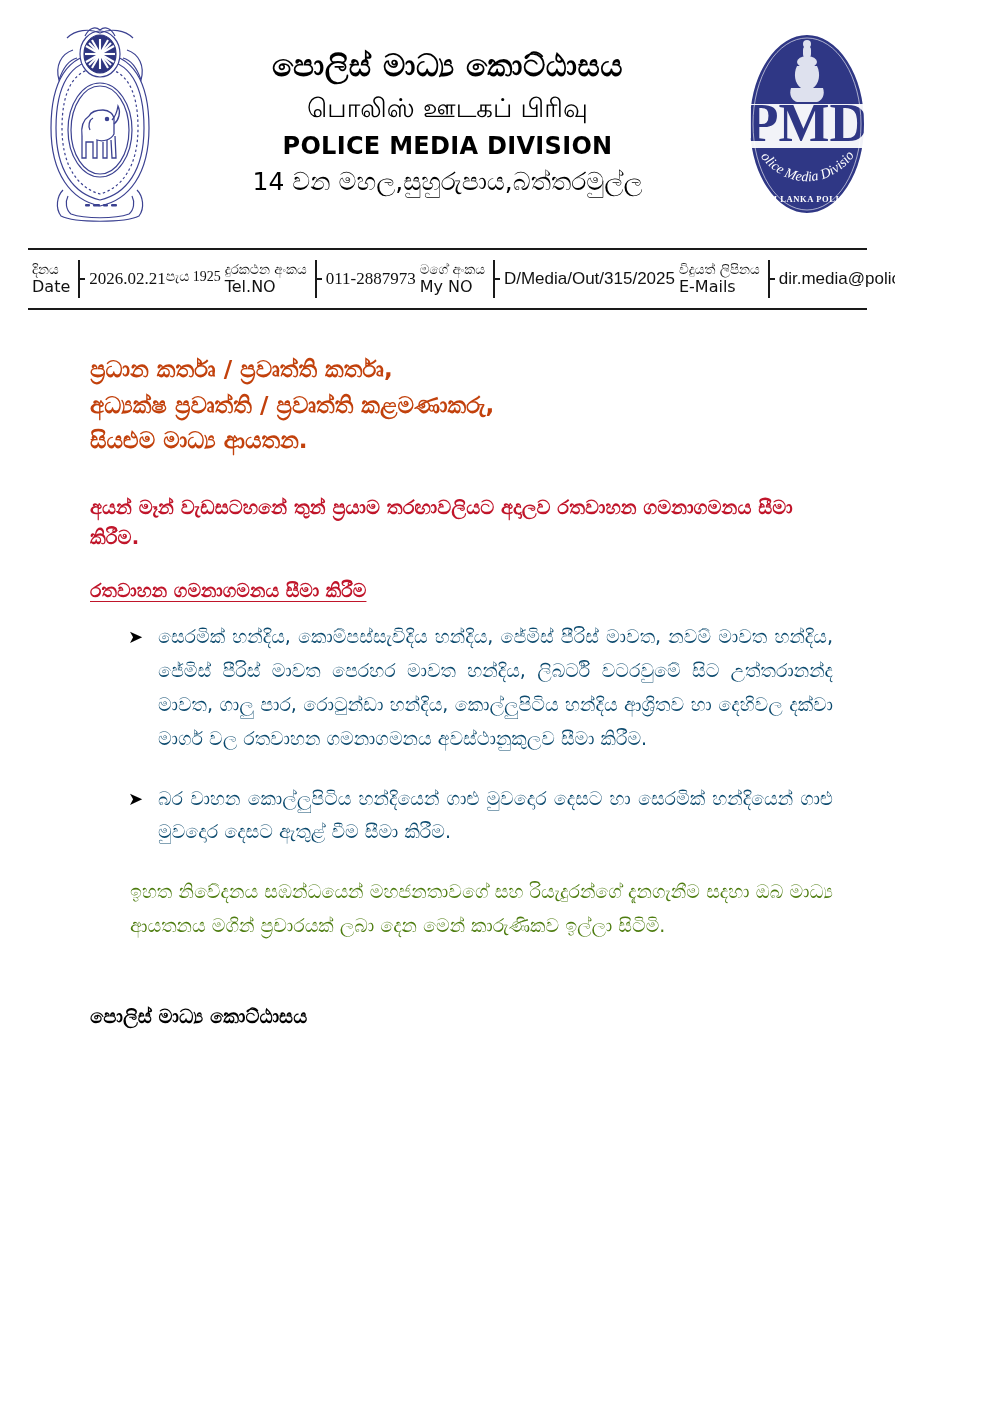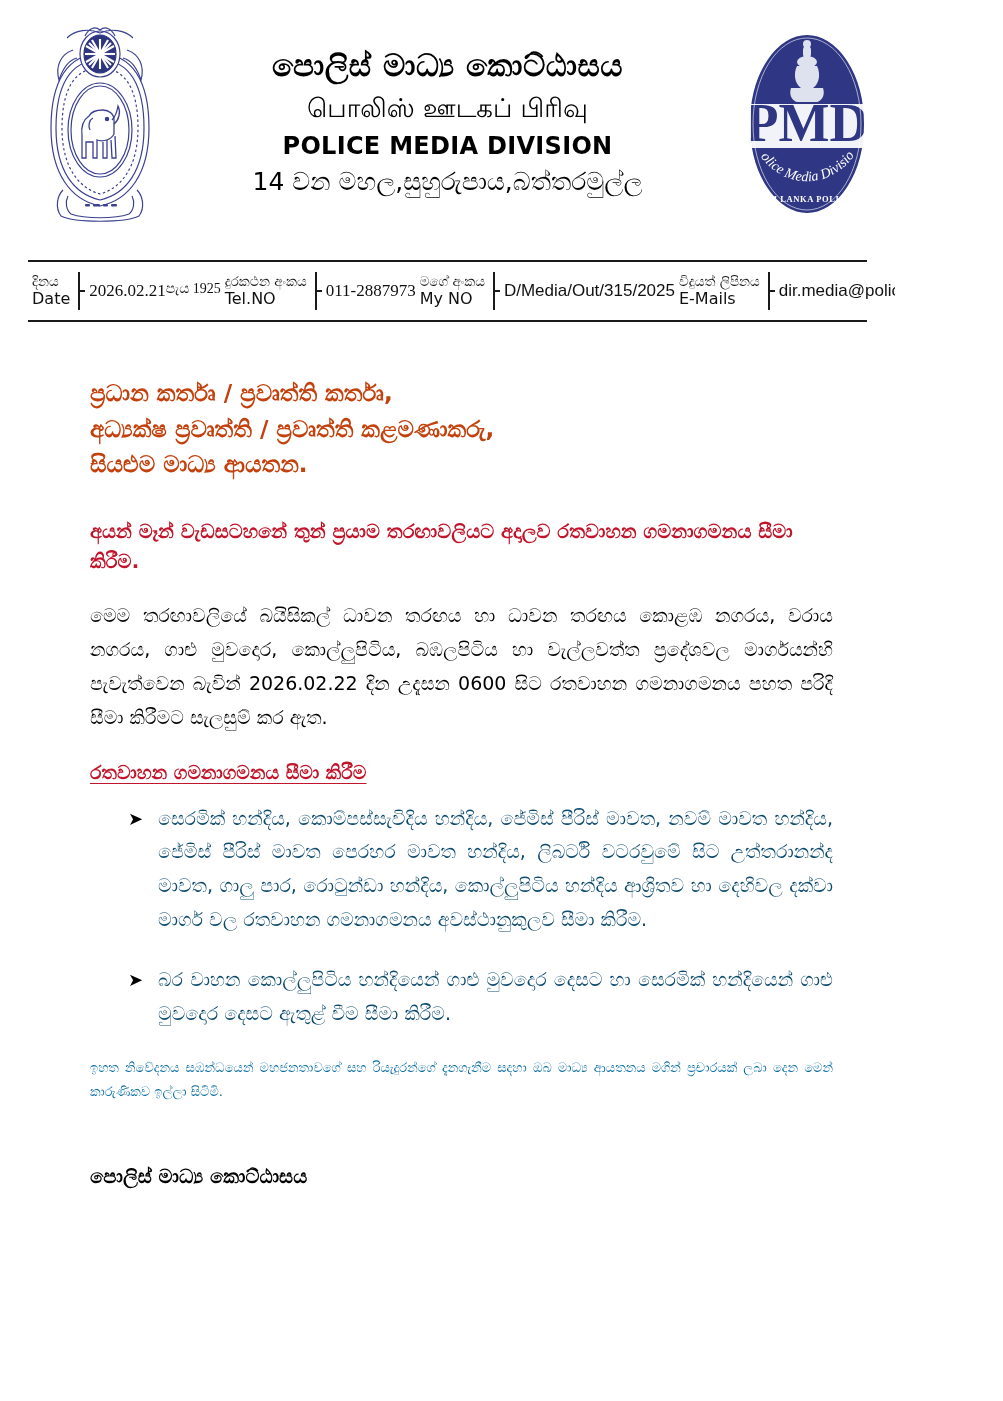--- a/index.html
+++ b/index.html
@@ -75,21 +75,21 @@
   }
   .head-address {
     font-size: 25px;
     margin-top: 7px;
     color: #000;
     white-space: nowrap;
   }
 
   
   .refbar {
-    margin: 12px 28px;
+    margin: 0 28px;
     border-top: 2px solid #1a1a1a;
     border-bottom: 2px solid #1a1a1a;
     height: 62px;
     display: flex;
     align-items: center;
     box-sizing: border-box;
   }
   .ref-field {
     display: flex;
     align-items: center;
@@ -227,25 +227,26 @@
   .bullet-text {
     flex: 1 1 auto;
     font-size: 19px;
     line-height: 1.78;
     color: #0c4a6e;
     text-align: justify;
   }
 
   .closing {
     margin-top: 4px;
-    font-size: 13px;
+    font-size: 19px;
     line-height: 1.78;
-    color: #0369a1;
+    color: #4d7c0f;
     text-align: justify;
     max-width: 830px;
+    margin-left: 40px;
   }
 
   .signature {
     margin-top: 62px;
     font-size: 19.5px;
     font-weight: bold;
     color: #000;
   }
 
   
@@ -414,21 +415,20 @@
 
     <div class="addressee">
       <div>ප්‍රධාන කර්තෘ / ප්‍රවෘත්ති කර්තෘ,</div>
       <div>අධ්‍යක්ෂ ප්‍රවෘත්ති / ප්‍රවෘත්ති කළමණාකරු,</div>
       <div>සියළුම මාධ්‍ය ආයතන.</div>
     </div>
 
     <div class="title-red">අයන් මෑන් වැඩසටහනේ තුන් ප්‍රයාම තරඟාවලියට අදාලව රතවාහන ගමනාගමනය සීමා කිරීම.</div>
 
 
-    <div class="para">මෙම තරඟාවලියේ බයිසිකල් ධාවන තරඟය හා ධාවන තරඟය කොළඹ නගරය, වරාය නගරය, ගාළු මුවදොර, කොල්ලුපිටිය, බඹලපිටිය හා වැල්ලවත්ත ප්‍රදේශවල මාර්ගයන්හි පැවැත්වෙන බැවින් 2026.02.22 දින උදැසන 0600 සිට රතවාහන ගමනාගමනය පහත පරිදි සීමා කිරීමට සැලසුම් කර ඇත.</div>
 
     <div>
       <span class="subhead-red">රතවාහන ගමනාගමනය සීමා කිරීම</span>
     </div>
 
     <div class="bullets">
       <div class="bullet">
         <span class="bullet-marker">➤</span>
         <span class="bullet-text">සෙරමික් හන්දිය, කොම්පස්සැවිදිය හන්දිය, ජේමිස් පීරිස් මාවත, නවම් මාවත හන්දිය, ජේමිස් පීරිස් මාවත පෙරහර මාවත හන්දිය, ලිබර්ටි වටරවුමේ සිට උත්තරානන්ද මාවත, ගාලු පාර, රොටුන්ඩා හන්දිය, කොල්ලුපිටිය හන්දිය ආශ්‍රිතව හා දෙහිවල දක්වා මාර්ග වල රතවාහන ගමනාගමනය අවස්ථානුකුලව සීමා කිරීම.</span>
       </div>

